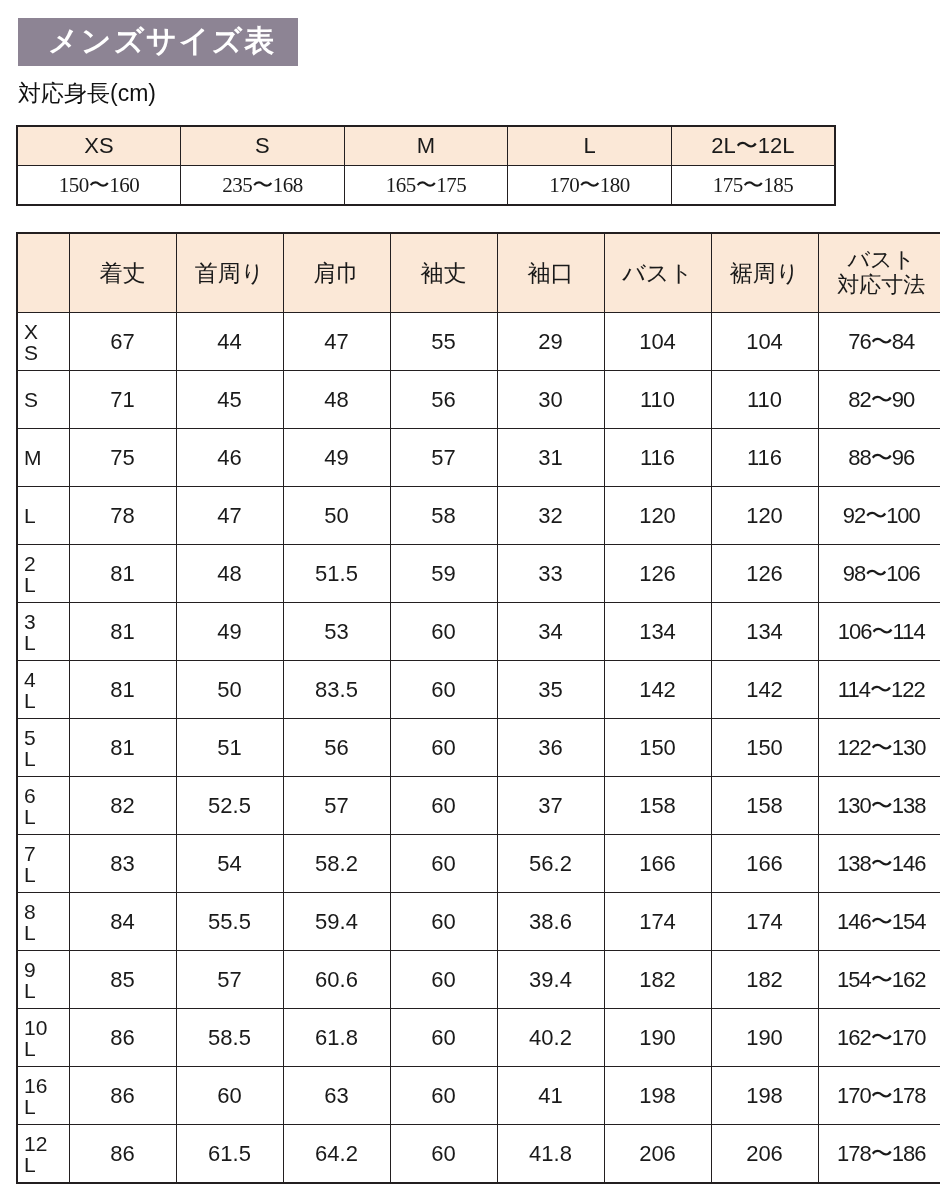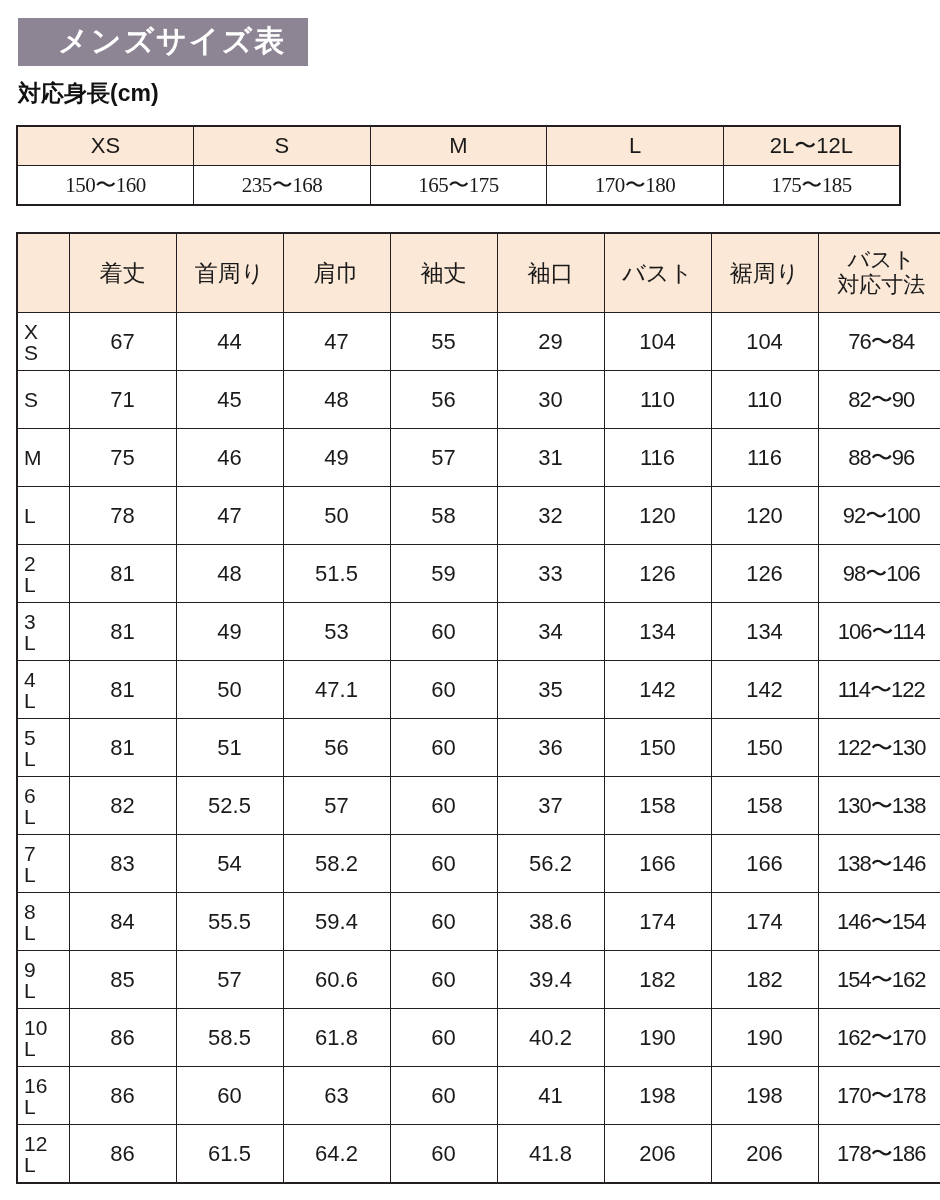--- a/index.html
+++ b/index.html
@@ -24,41 +24,41 @@
 
   
   .title-banner {
     display: inline-block;
     margin: 18px 0 0 18px;
     background: #8d8494;
     color: #ffffff;
     font-size: 30px;
     font-weight: bold;
     letter-spacing: 2px;
-    padding: 8px 22px 10px 40px;
+    padding: 8px 22px 10px 30px;
     line-height: 1.0;
   }
 
   
   .sub-label {
     margin: 12px 0 8px 18px;
     font-size: 23px;
-    font-weight: bold;
+    font-weight: normal;
     letter-spacing: 0px;
     color: #111111;
   }
 
   
   table {
     border-collapse: collapse;
     table-layout: fixed;
   }
   .height-table {
     margin: 16px 0 0 16px;
-    width: 885px;
+    width: 820px;
     border: 2px solid #231f20;
   }
   .height-table th, .height-table td {
     border: 1px solid #231f20;
     text-align: center;
     font-size: 21px;
     height: 36px;
     font-weight: normal;
   }
   .height-table th {
@@ -264,21 +264,21 @@
             <td>134</td>
             <td class="range">106〜114</td>
           </tr>
           <tr>
             <td class="rowhead">
               <span class="stack">4</span>
               <span class="stack">L</span>
             </td>
             <td>81</td>
             <td>50</td>
-            <td>47.1</td>
+            <td>83.5</td>
             <td>60</td>
             <td>35</td>
             <td>142</td>
             <td>142</td>
             <td class="range">114〜122</td>
           </tr>
           <tr>
             <td class="rowhead">
               <span class="stack">5</span>
               <span class="stack">L</span>

